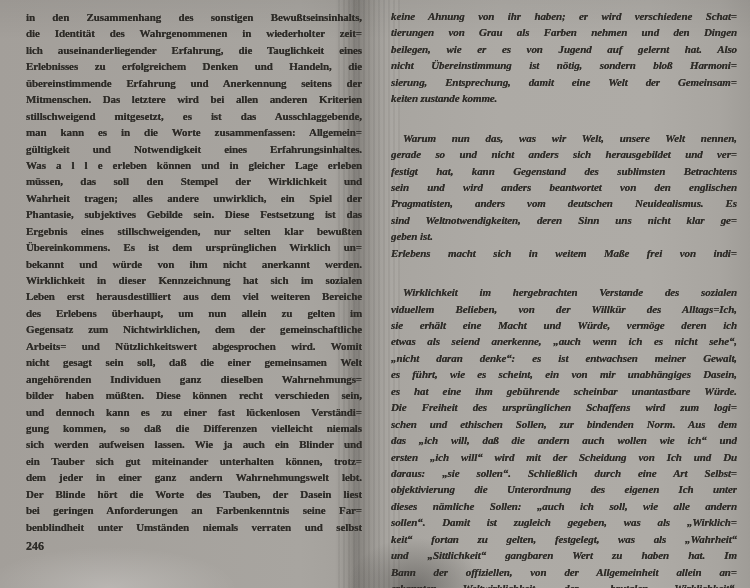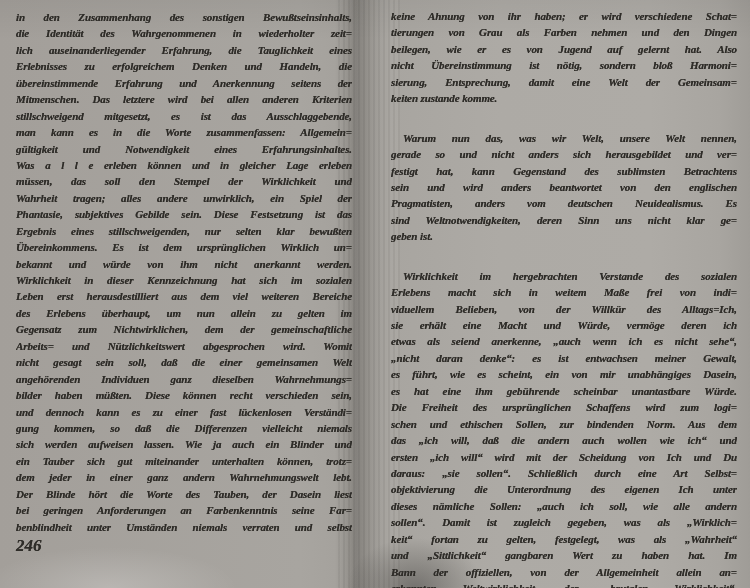--- a/index.html
+++ b/index.html
@@ -23,33 +23,33 @@
     position:absolute; left:320px; top:500px; width:190px; height:88px;
     background:radial-gradient(ellipse 95px 70px at 50% 100%, rgba(30,29,27,0.38), rgba(30,29,27,0) 72%);
     pointer-events:none;
   }
   .light-bottom-left {
     position:absolute; left:0; top:520px; width:300px; height:68px;
     background:radial-gradient(ellipse 170px 55px at 110px 100%, rgba(255,255,255,0.22), rgba(255,255,255,0) 75%);
     pointer-events:none;
   }
   .page { position:absolute; color:#2e2c28; }
-  .page-left  { left:16px;  top:9px;  width:336px;font-style:italic; }
+  .page-left  { left:26px;  top:9px;  width:336px; }
   .page-right { left:391px; top:8px;  width:346px;font-style:italic; }
   .line {
     font-size:11px; font-weight:700; line-height:16.45px; height:16.45px;
     letter-spacing:-0.1px; white-space:normal;
     text-align:justify; text-align-last:justify;
     text-shadow:0 0 0.3px rgba(42,40,36,0.85);
     overflow:hidden;
   }
   .line.end { text-align-last:left; }
   .line.indent { text-indent:12px;margin-top:23px; }
   .page-number {
-    font-size:17px; font-weight:700; line-height:16px; margin-top:3px;
+    font-size:12px; font-weight:700; line-height:16px; margin-top:3px;
     text-shadow:0 0 0.3px rgba(42,40,36,0.85);
   }
   .page-number.num-right { text-align:center; margin-top:18px; }
 </style>
 </head>
 <body>
 
 <div class="scan">
   <div class="gutter-streaks"></div>
   <div class="shadow-gutter-bottom"></div>
@@ -101,22 +101,22 @@
         <div class="line">nicht Übereinstimmung ist nötig, sondern bloß Harmoni=</div>
         <div class="line">sierung, Entsprechung, damit eine Welt der Gemeinsam=</div>
         <div class="line end">keiten zustande komme.</div>
         <div class="line indent">Warum nun das, was wir Welt, unsere Welt nennen,</div>
         <div class="line">gerade so und nicht anders sich herausgebildet und ver=</div>
         <div class="line">festigt hat, kann Gegenstand des sublimsten Betrachtens</div>
         <div class="line">sein und wird anders beantwortet von den englischen</div>
         <div class="line">Pragmatisten, anders vom deutschen Neuidealismus. Es</div>
         <div class="line">sind Weltnotwendigkeiten, deren Sinn uns nicht klar ge=</div>
         <div class="line end">geben ist.</div>
+        <div class="line">Erlebens macht sich in weitem Maße frei von indi=</div>
         <div class="line indent">Wirklichkeit im hergebrachten Verstande des sozialen</div>
-        <div class="line">Erlebens macht sich in weitem Maße frei von indi=</div>
         <div class="line">viduellem Belieben, von der Willkür des Alltags=Ich,</div>
         <div class="line">sie erhält eine Macht und Würde, vermöge deren ich</div>
         <div class="line">etwas als seiend anerkenne, „auch wenn ich es nicht sehe“,</div>
         <div class="line">„nicht daran denke“: es ist entwachsen meiner Gewalt,</div>
         <div class="line">es führt, wie es scheint, ein von mir unabhängiges Dasein,</div>
         <div class="line">es hat eine ihm gebührende scheinbar unantastbare Würde.</div>
         <div class="line">Die Freiheit des ursprünglichen Schaffens wird zum logi=</div>
         <div class="line">schen und ethischen Sollen, zur bindenden Norm. Aus dem</div>
         <div class="line">das „ich will, daß die andern auch wollen wie ich“ und</div>
         <div class="line">ersten „ich will“ wird mit der Scheidung von Ich und Du</div>

